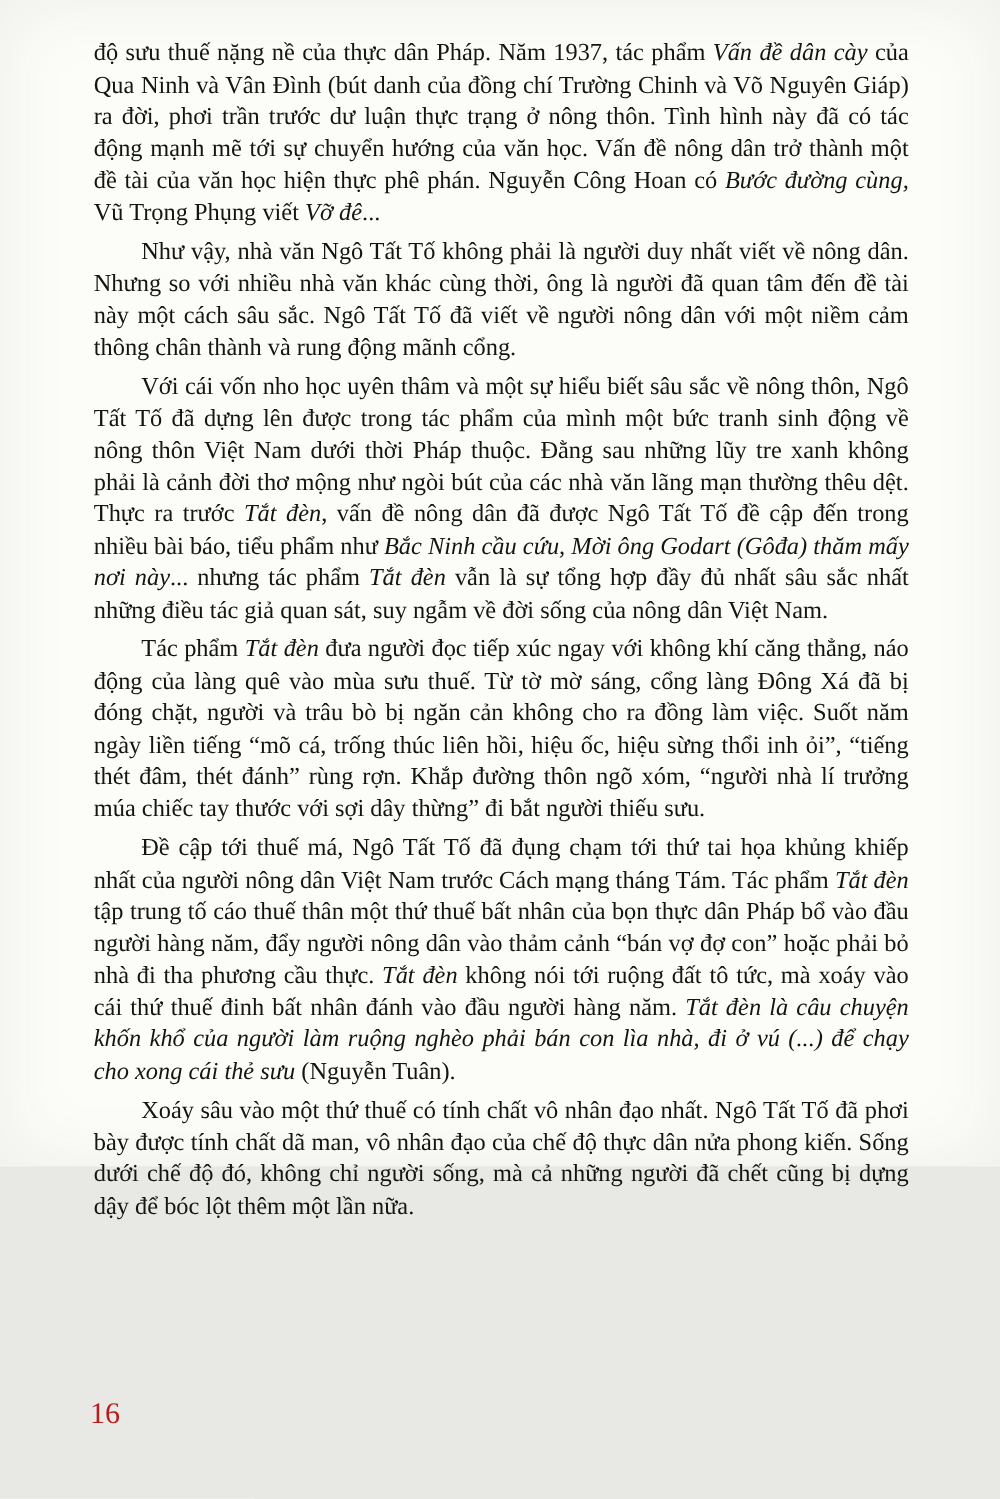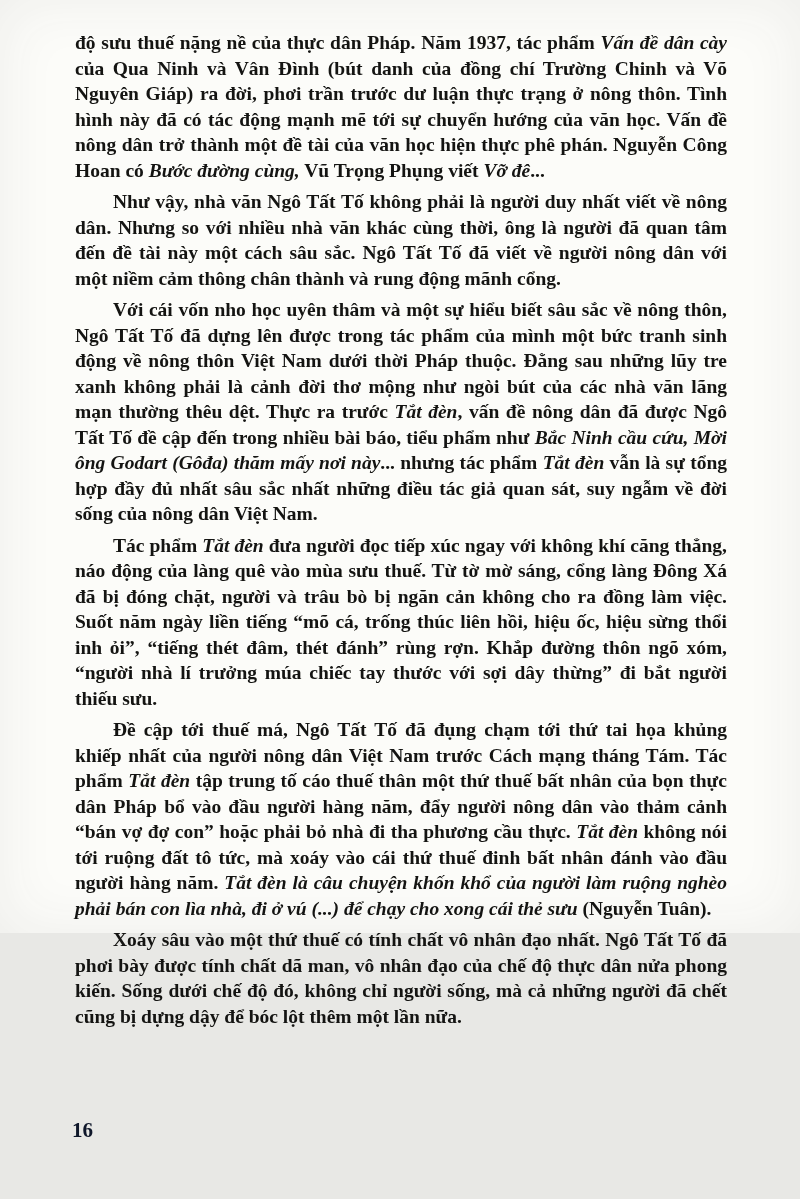--- a/index.html
+++ b/index.html
@@ -12,21 +12,20 @@
     background: #e8e8e5;
     overflow: hidden;
   }
   .scan-page {
     position: relative;
     width: 800px;
     height: 933px;
     background: #fcfcf9;
     box-sizing: border-box;
     box-shadow: inset 0 0 60px rgba(60,60,55,0.07);
-    font-weight: bold;
   }
   .text-block {
     position: absolute;
     left: 75px;
     top: 30px;
     width: 652px;
     font-family: "Liberation Serif", "DejaVu Serif", serif;
     font-size: 19.5px;
     line-height: 25.5px;
     color: #141412;
@@ -40,22 +39,22 @@
     text-indent: 38px;
   }
   p.para i {
     font-style: italic;
   }
   .page-number {
     position: absolute;
     left: 72px;
     top: 1118px;
     font-family: "Liberation Serif", "DejaVu Serif", serif;
-    font-size: 21px;
-    color: #0f172a;
+    font-size: 24px;
+    color: #b91c1c;
   }
 </style>
 </head>
 <body>
 
 <div class="scan-page">
   <div class="text-block" id="paragraphs">
       <p class="para"><span>độ sưu thuế nặng nề của thực dân Pháp. Năm 1937, tác phẩm </span><i>Vấn đề dân cày</i><span> của Qua Ninh và Vân Đình (bút danh của đồng chí Trường Chinh và Võ Nguyên Giáp) ra đời, phơi trần trước dư luận thực trạng ở nông thôn. Tình hình này đã có tác động mạnh mẽ tới sự chuyển hướng của văn học. Vấn đề nông dân trở thành một đề tài của văn học hiện thực phê phán. Nguyễn Công Hoan có </span><i>Bước đường cùng,</i><span> Vũ Trọng Phụng viết </span><i>Vỡ đê</i><span>...</span></p>
       <p class="para indent"><span>Như vậy, nhà văn Ngô Tất Tố không phải là người duy nhất viết về nông dân. Nhưng so với nhiều nhà văn khác cùng thời, ông là người đã quan tâm đến đề tài này một cách sâu sắc. Ngô Tất Tố đã viết về người nông dân với một niềm cảm thông chân thành và rung động mãnh cổng.</span></p>
       <p class="para indent"><span>Với cái vốn nho học uyên thâm và một sự hiểu biết sâu sắc về nông thôn, Ngô Tất Tố đã dựng lên được trong tác phẩm của mình một bức tranh sinh động về nông thôn Việt Nam dưới thời Pháp thuộc. Đằng sau những lũy tre xanh không phải là cảnh đời thơ mộng như ngòi bút của các nhà văn lãng mạn thường thêu dệt. Thực ra trước </span><i>Tắt đèn</i><span>, vấn đề nông dân đã được Ngô Tất Tố đề cập đến trong nhiều bài báo, tiểu phẩm như </span><i>Bắc Ninh cầu cứu, Mời ông Godart (Gôđa) thăm mấy nơi này</i><span>... nhưng tác phẩm </span><i>Tắt đèn</i><span> vẫn là sự tổng hợp đầy đủ nhất sâu sắc nhất những điều tác giả quan sát, suy ngẫm về đời sống của nông dân Việt Nam.</span></p>

